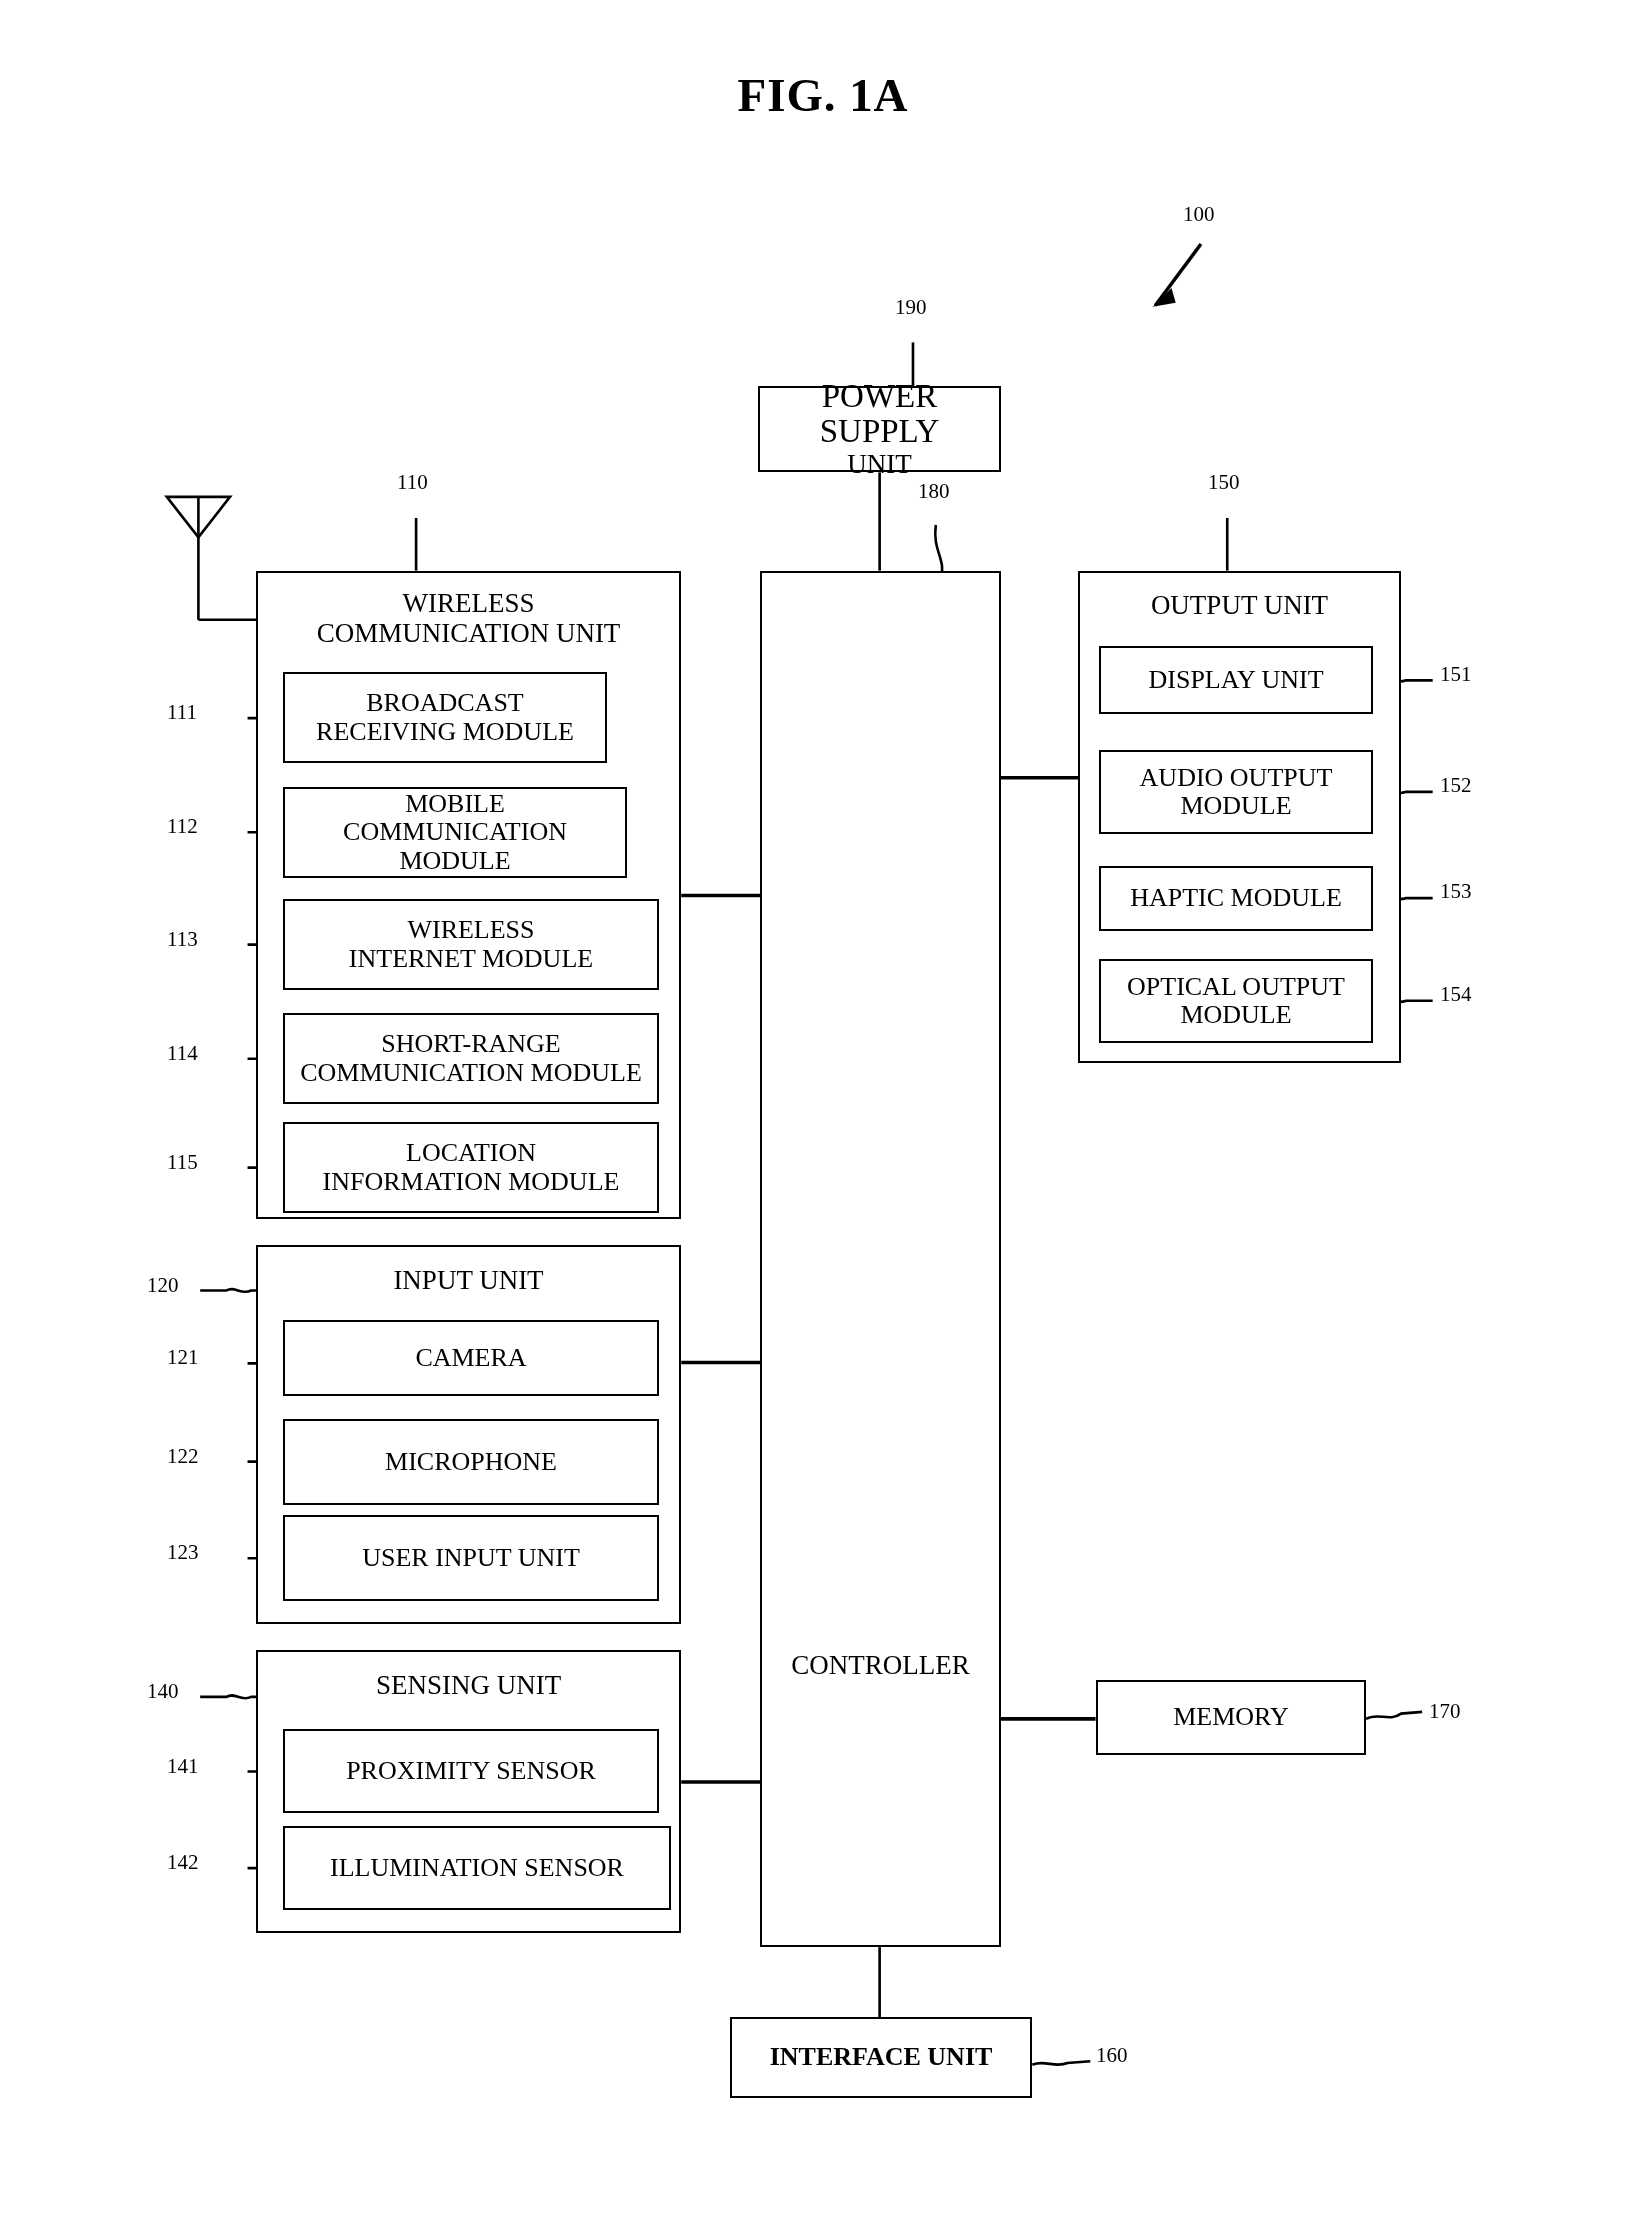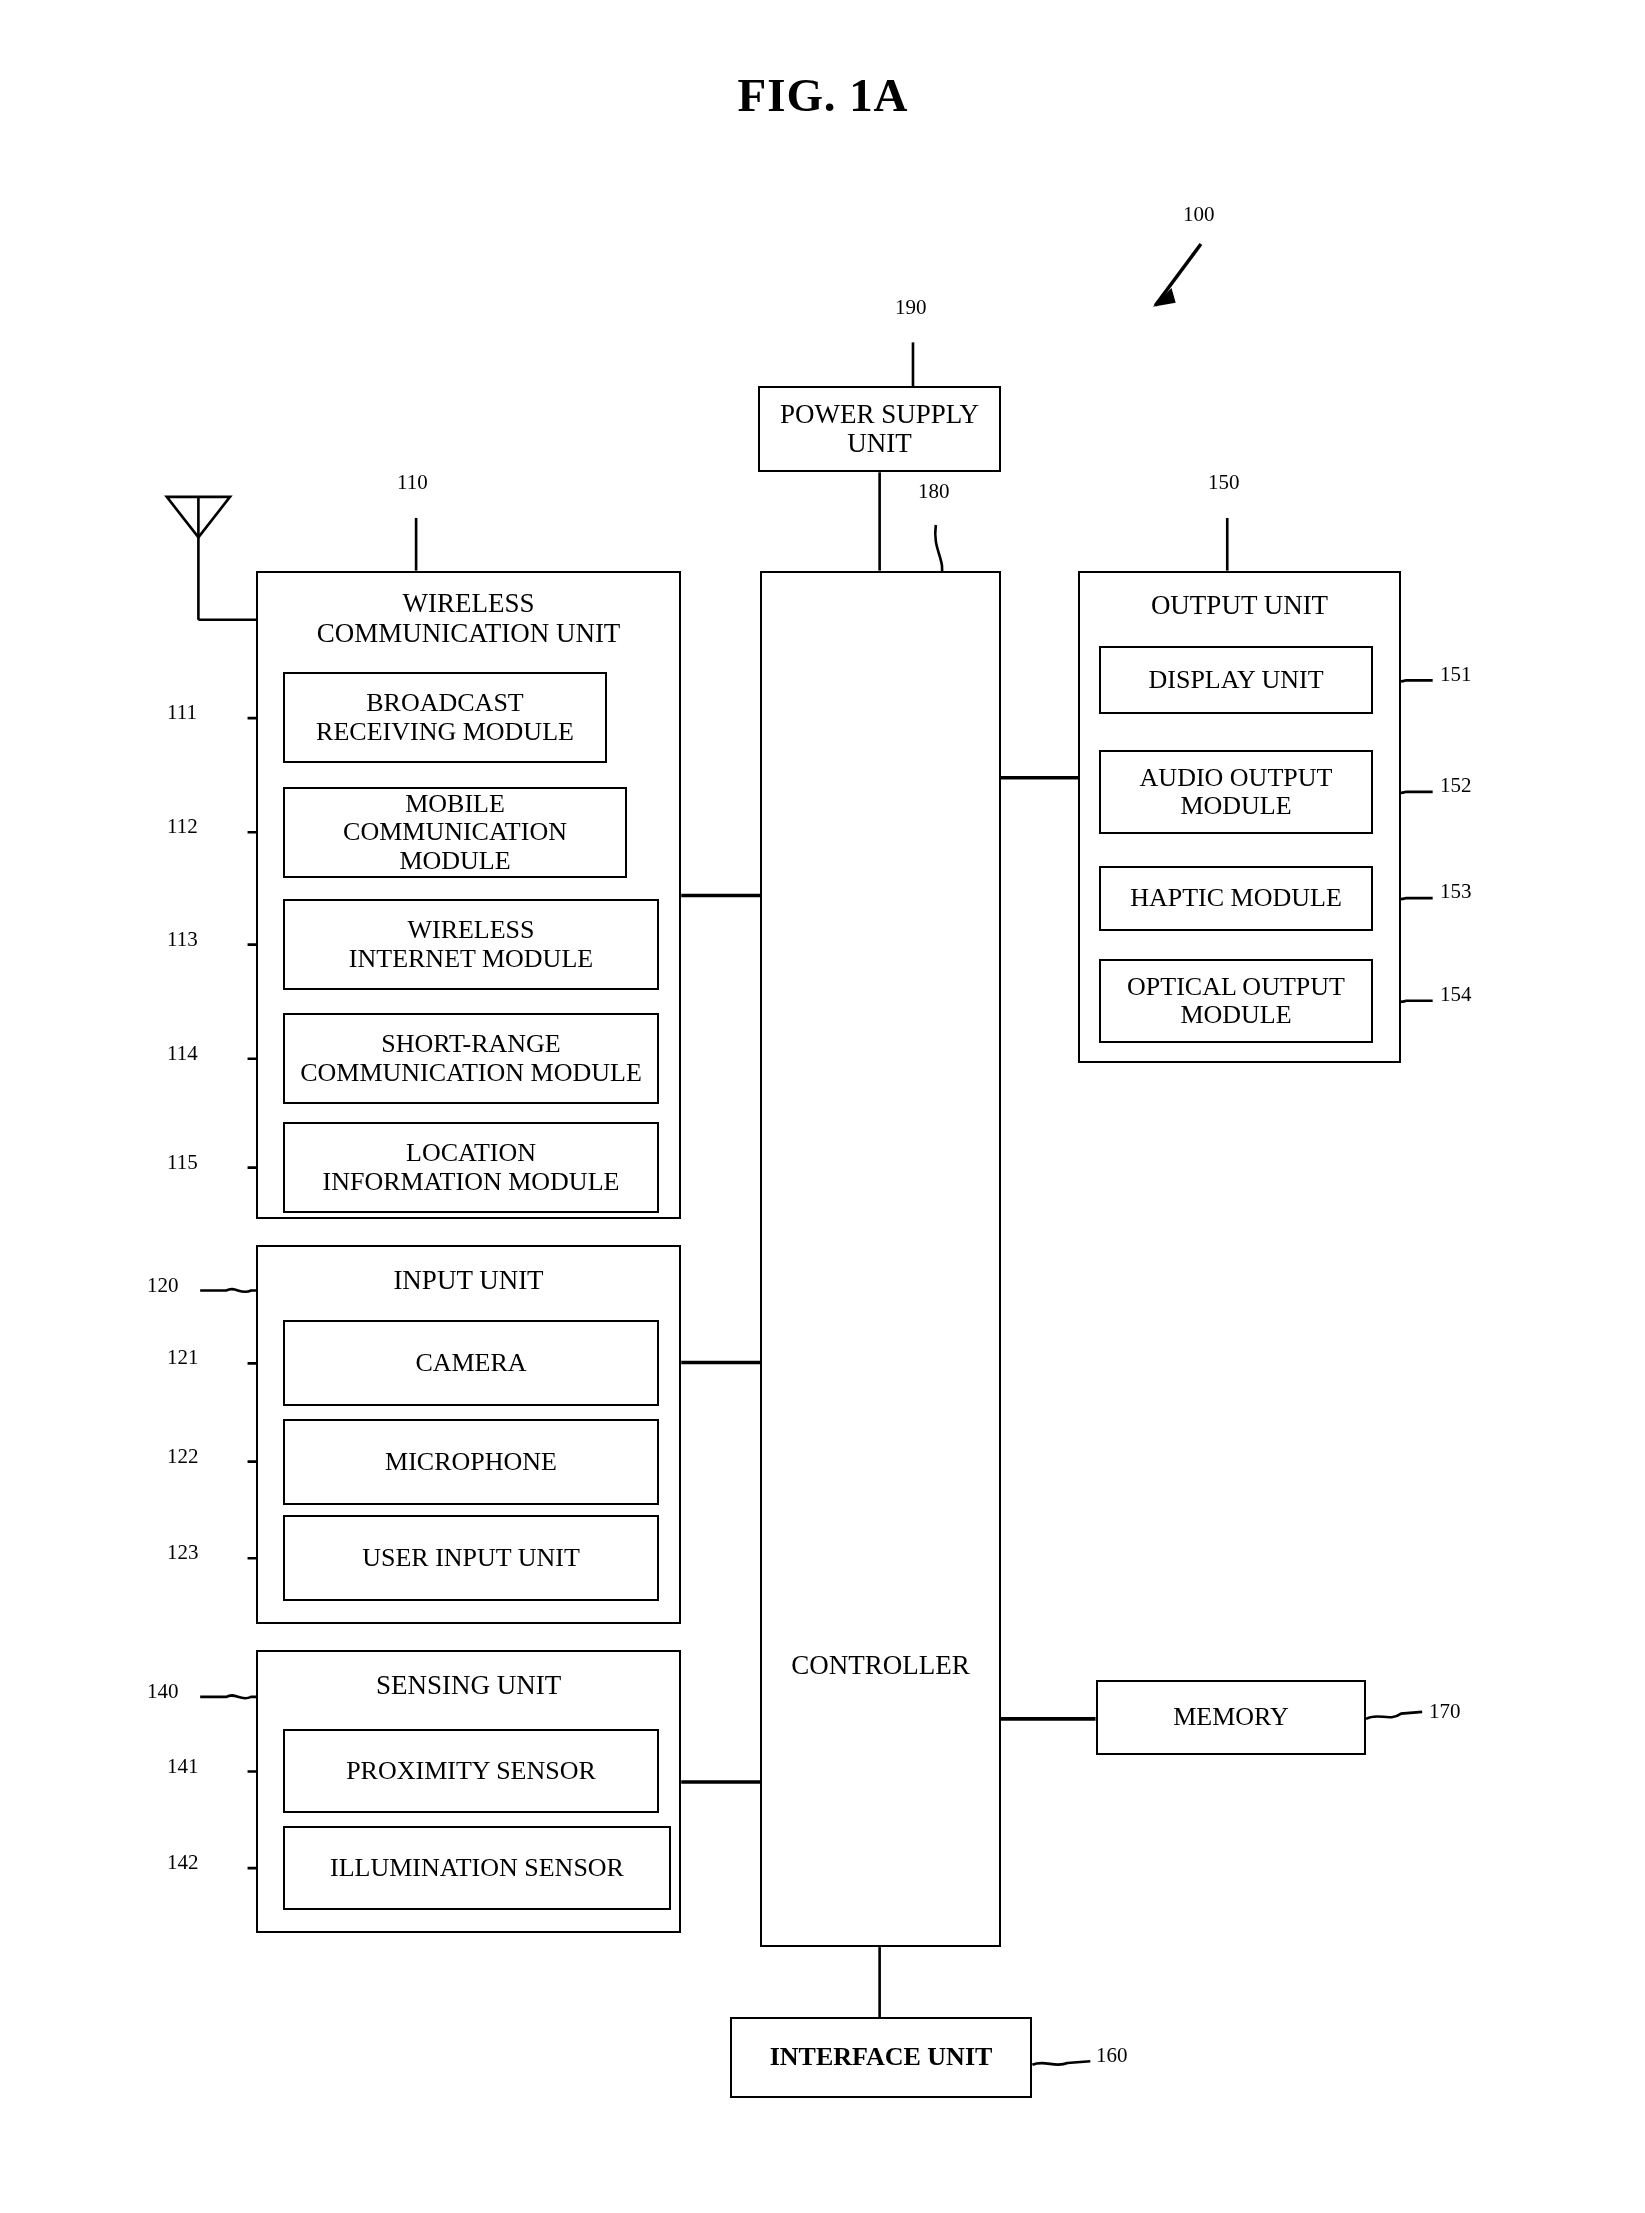--- a/index.html
+++ b/index.html
@@ -156,21 +156,21 @@
     </g>
   </svg>
 
   <div class="fig-title">FIG. 1A</div>
 
   <div class="ref" style="left:1183px; top:204px;">100</div>
 
   <div class="ref" style="left:895px; top:297px;">190</div>
   <div class="box" style="left:758px; top:386px; width:243px; height:86px;">
     <div>
-      <div style="font-size:27px;">POWER SUPPLY</div>
+      <div style="font-size:33px;">POWER SUPPLY</div>
       <div style="font-size:27px;">UNIT</div>
     </div>
   </div>
 
   <div class="ref" style="left:918px; top:481px;">180</div>
   <div class="box" style="left:760px; top:571px; width:241px; height:1376px;">
     <div class="ctrl-label" style="top:1078px;">CONTROLLER</div>
   </div>
 
   <div class="ref" style="left:397px; top:472px;">110</div>
@@ -222,21 +222,21 @@
   </div>
 
   <div class="ref" style="left:147px; top:1275px;">120</div>
   <div class="box outer" style="left:256px; top:1245px; width:425px; height:379px;">
     <div class="unit-title" style="top:19.3px;">
       <div>INPUT UNIT</div>
     </div>
   </div>
 
   <div class="ref" style="left:167px; top:1347px;">121</div>
-  <div class="box" style="left:283px; top:1320px; width:376px; height:86px;">
+  <div class="box" style="left:283px; top:1320px; width:376px; height:76px;">
     <div class="inner-label">CAMERA</div>
   </div>
 
   <div class="ref" style="left:167px; top:1446px;">122</div>
   <div class="box" style="left:283px; top:1419px; width:376px; height:86px;">
     <div class="inner-label">MICROPHONE</div>
   </div>
 
   <div class="ref" style="left:167px; top:1542px;">123</div>
   <div class="box" style="left:283px; top:1515px; width:376px; height:86px;">

